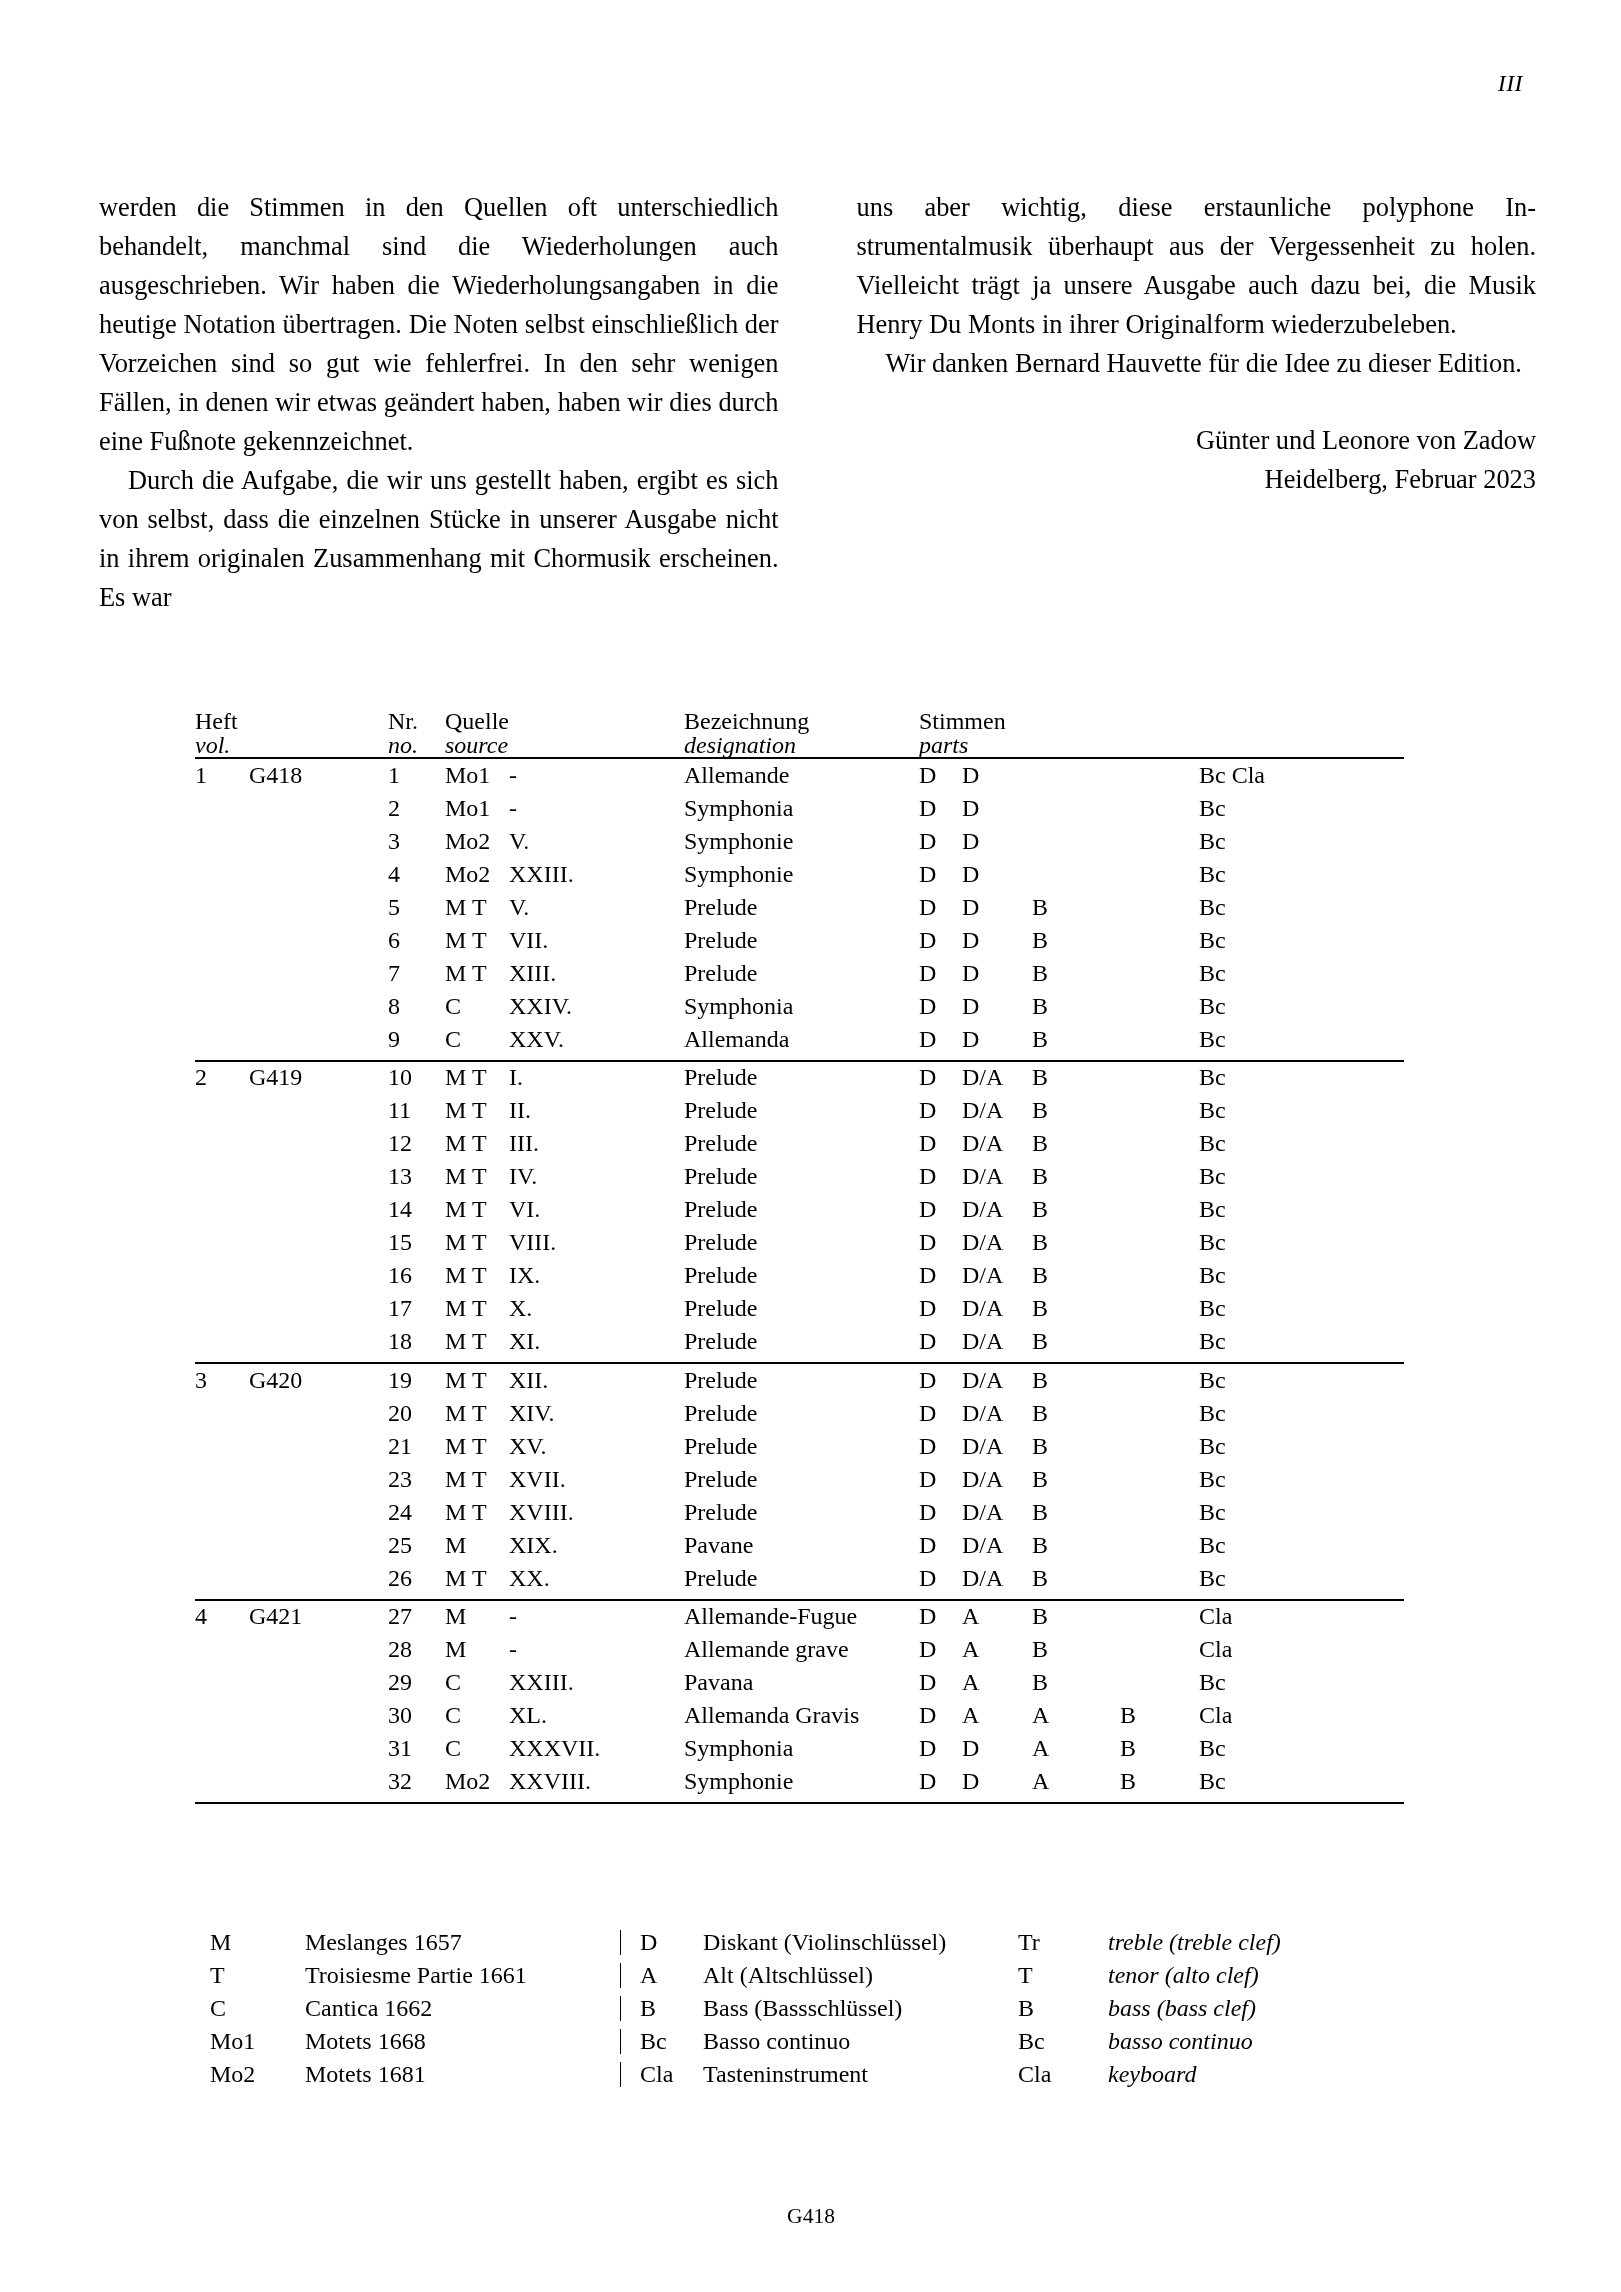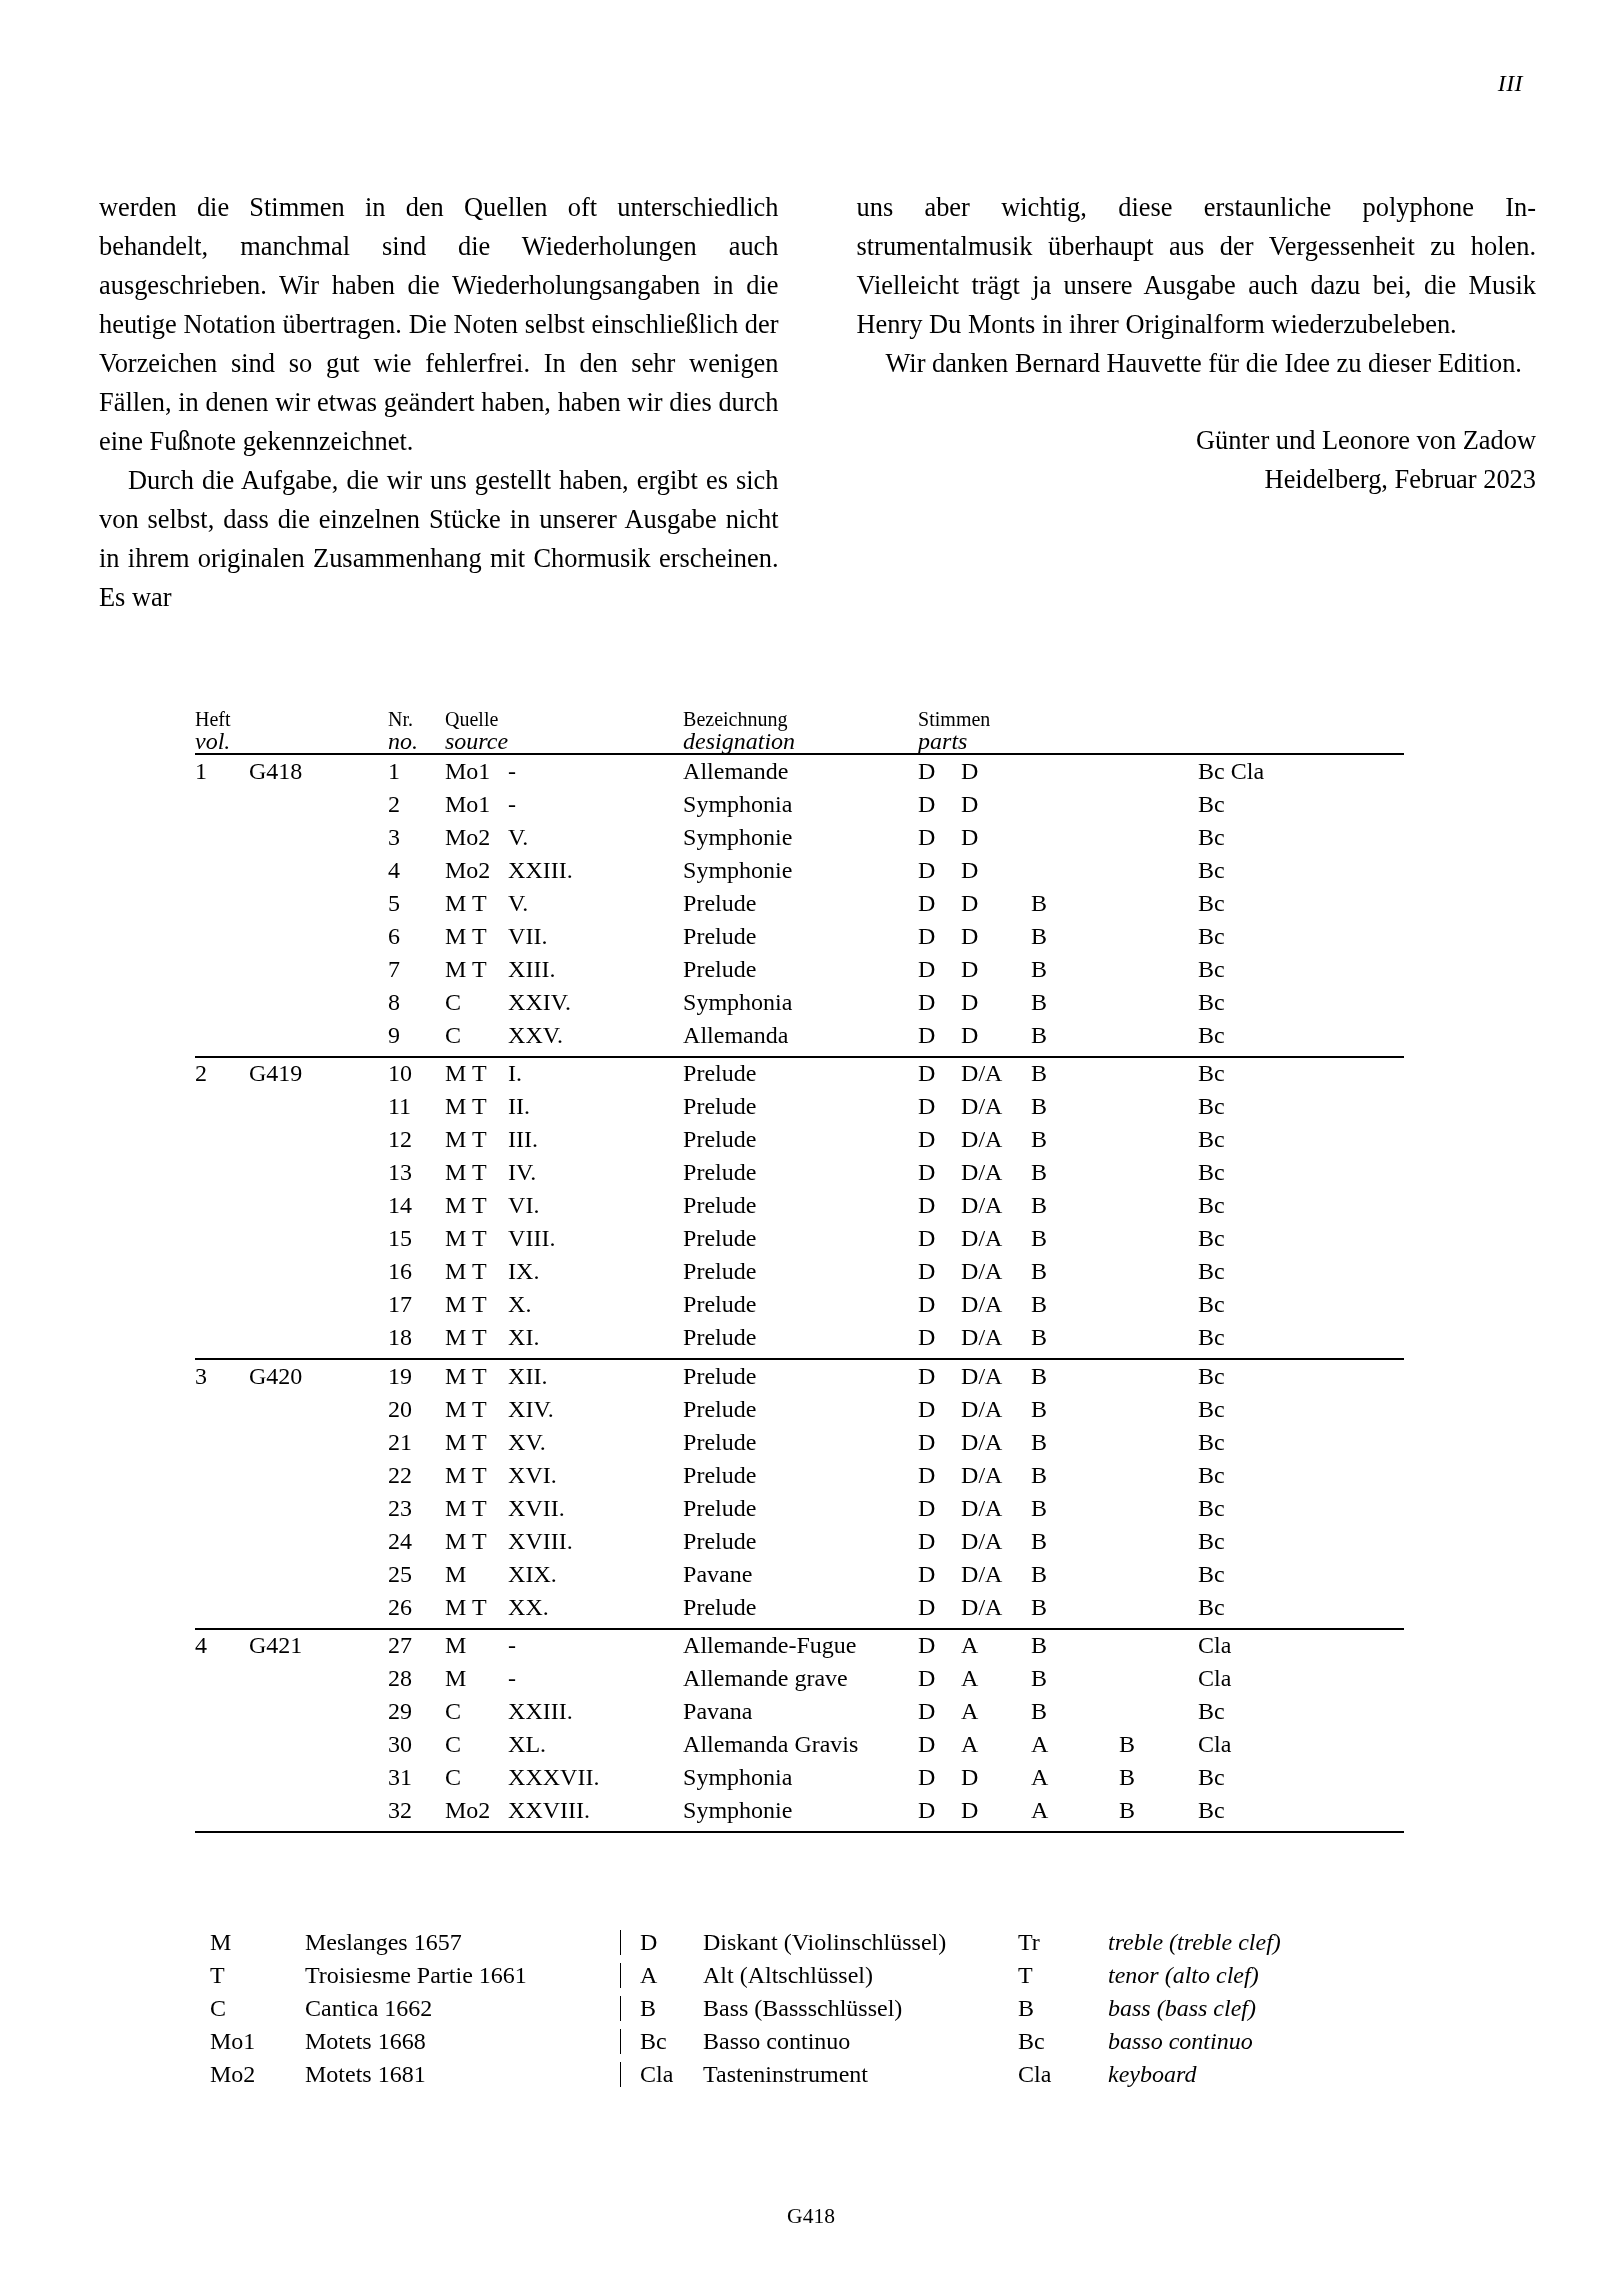--- a/index.html
+++ b/index.html
@@ -90,21 +90,21 @@
   .c-nr     { width: 57px; font-weight: bold; }
   .c-src    { width: 63px; }
   .c-srcno  { width: 175px; }
   .c-desig  { width: 235px; }
   .c-p1     { width: 43px; margin-left: 19px; }
   .c-p2     { width: 70px; }
   .c-p3     { width: 88px; }
   .c-p4     { width: 79px; }
   .c-p5     { width: auto; }
 
-  .hdr-de td { font-weight: bold; font-size: 20px; padding-bottom: 2.7px; }
+  .hdr-de td { font-weight: bold; font-size: 24px; padding-bottom: 2.7px; }
   .hdr-en td { font-style: italic; font-size: 24px; padding-bottom: 8px; }
 
   tr.rule-row td {
     border-top: 2px solid #000;
     height: 0;
     line-height: 0;
     font-size: 0;
     padding: 0;
   }
   tr.body-row td {
@@ -478,33 +478,20 @@
             <td class="c-desig">Prelude</td>
             <td class="c-p1">D</td>
             <td class="c-p2">D/A</td>
             <td class="c-p3">B</td>
             <td class="c-p4"></td>
             <td class="c-p5">Bc</td>
           </tr>
           <tr class="body-row">
             <td class="c-heft"></td>
             <td class="c-gnum"></td>
-            <td class="c-nr">22</td>
-            <td class="c-src">M T</td>
-            <td class="c-srcno">XVI.</td>
-            <td class="c-desig">Prelude</td>
-            <td class="c-p1">D</td>
-            <td class="c-p2">D/A</td>
-            <td class="c-p3">B</td>
-            <td class="c-p4"></td>
-            <td class="c-p5">Bc</td>
-          </tr>
-          <tr class="body-row">
-            <td class="c-heft"></td>
-            <td class="c-gnum"></td>
             <td class="c-nr">23</td>
             <td class="c-src">M T</td>
             <td class="c-srcno">XVII.</td>
             <td class="c-desig">Prelude</td>
             <td class="c-p1">D</td>
             <td class="c-p2">D/A</td>
             <td class="c-p3">B</td>
             <td class="c-p4"></td>
             <td class="c-p5">Bc</td>
           </tr>

